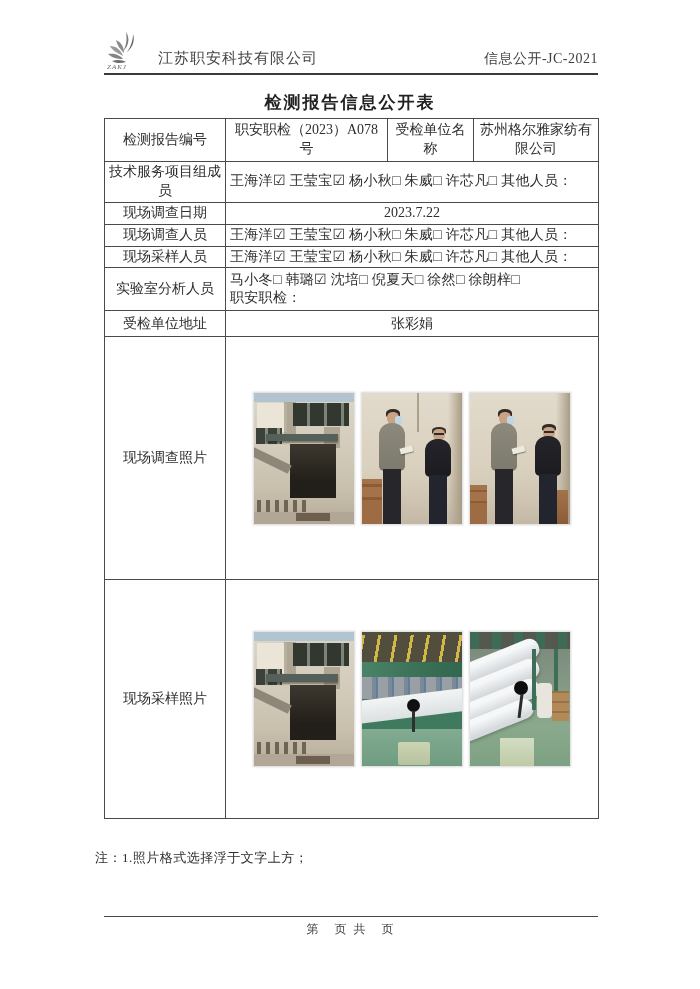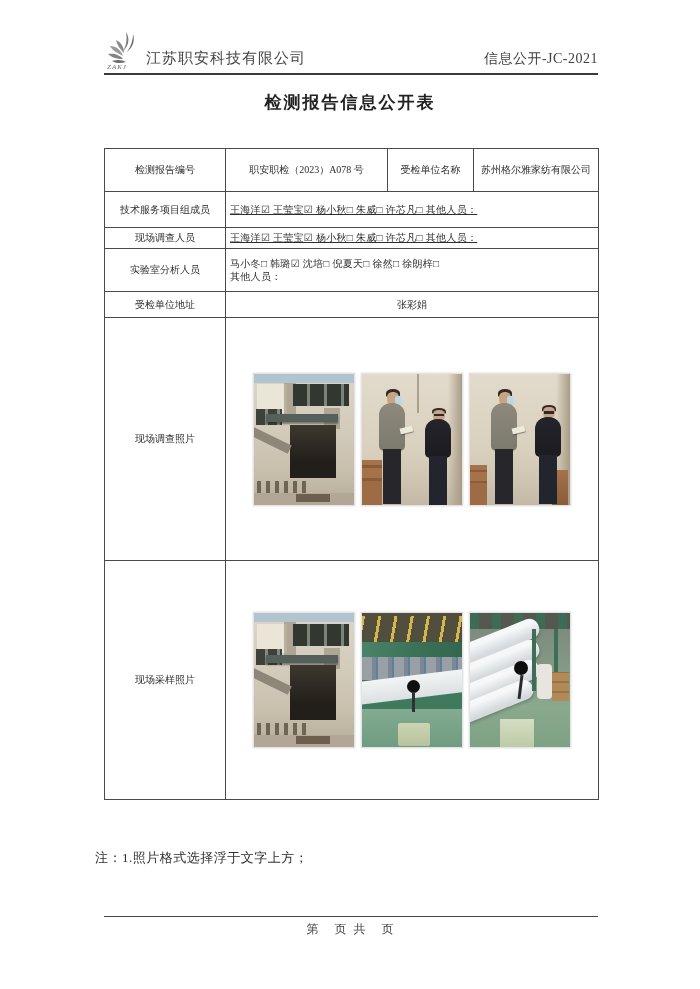--- a/index.html
+++ b/index.html
@@ -3,39 +3,39 @@
 <meta charset="utf-8">
 <style>
   html,body{margin:0;padding:0;background:#fff;}
   .page{position:relative;width:700px;height:989px;background:#ffffff;overflow:hidden;
         font-family:"Liberation Serif","DejaVu Serif",serif;color:#2e2e2e;}
 
   
   .header{position:absolute;left:104px;width:494px;top:30px;}
   .header-row{display:flex;align-items:flex-end;justify-content:space-between;
               border-bottom:2px solid #3a3a3a;padding-bottom:3px;height:40px;}
-  .brand{display:flex;align-items:flex-end;gap:2px;}
+  .brand{display:flex;align-items:flex-end;gap:14px;}
   .logo{position:relative;width:40px;height:40px;}
   .logo svg{display:block;}
   .logo-sub{position:absolute;left:3px;bottom:-1px;font-size:7px;font-style:italic;
             color:#6b6b6b;letter-spacing:1px;font-family:"Liberation Serif",serif;}
   .company-name{font-size:15px;color:#454545;letter-spacing:1px;padding-bottom:2px;}
   .doc-code{font-size:14px;color:#3f3f3f;letter-spacing:.5px;padding-bottom:2px;}
 
   
   .doc-title{position:absolute;top:91px;left:0;width:100%;text-align:center;
              font-size:17px;font-weight:bold;color:#222;letter-spacing:2px;}
 
   
   .tbl-wrap{position:absolute;left:104px;top:118px;}
-  table.form{border-collapse:collapse;table-layout:fixed;width:494px;font-size:10px;color:#2e2e2e;margin-top:30px;}
+  table.form{border-collapse:collapse;table-layout:fixed;width:494px;font-size:14px;color:#2e2e2e;}
   table.form td{border:1px solid #4a4a4a;padding:1px 4px;line-height:1.35;vertical-align:middle;}
   td.lbl{text-align:center;}
   td.center{text-align:center;}
-  td.chk{white-space:nowrap;overflow:hidden;letter-spacing:.3px;text-decoration:underline;}
+  td.chk{white-space:nowrap;overflow:hidden;letter-spacing:.3px;}
   td.lbl-narrow{padding:1px 9px;}
   .lab-line{white-space:nowrap;overflow:hidden;letter-spacing:.3px;}
 
   
   td.photos-cell{vertical-align:middle;}
   .photo-strip{display:flex;justify-content:center;align-items:center;gap:6px;}
   .ph{position:relative;width:100px;height:131px;overflow:hidden;border:1px solid #e3e3e3;
       box-shadow:0 0 2px rgba(0,0,0,.18);background:#ddd;flex:0 0 auto;}
   .ph.tall{height:134px;}
   .ph *{position:absolute;}
@@ -157,33 +157,41 @@
         <td class="lbl">受检单位名称</td>
         <td class="center">苏州格尔雅家纺有限公司</td>
       </tr>
 
 
       <tr>
         <td class="lbl lbl-narrow" style="height:33px">技术服务项目组成员</td>
         <td class="chk" colspan="3">王海洋☑ 王莹宝☑ 杨小秋□ 朱威□ 许芯凡□ 其他人员：</td>
       </tr>
 
+      <tr>
+        <td class="lbl" style="height:18px">现场调查日期</td>
+        <td class="center" colspan="3">2023.7.22</td>
+      </tr>
 
       <tr>
         <td class="lbl" style="height:18px">现场调查人员</td>
         <td class="chk" colspan="3">王海洋☑ 王莹宝☑ 杨小秋□ 朱威□ 许芯凡□ 其他人员：</td>
       </tr>
 
 
+      <tr>
+        <td class="lbl" style="height:18px">现场采样人员</td>
+        <td class="chk" colspan="3">王海洋☑ 王莹宝☑ 杨小秋□ 朱威□ 许芯凡□ 其他人员：</td>
+      </tr>
 
       <tr>
         <td class="lbl" style="height:40px">实验室分析人员</td>
         <td colspan="3">
           <div class="lab-line">马小冬□ 韩璐☑ 沈培□ 倪夏天□ 徐然□ 徐朗梓□</div>
-          <div class="lab-line">其他人员：</div>
+          <div class="lab-line">职安职检：</div>
         </td>
       </tr>
 
       <tr>
         <td class="lbl" style="height:23px">受检单位地址</td>
         <td class="center" colspan="3">张彩娟</td>
       </tr>
 
       <tr>
         <td class="lbl" style="height:240px">现场调查照片</td>

